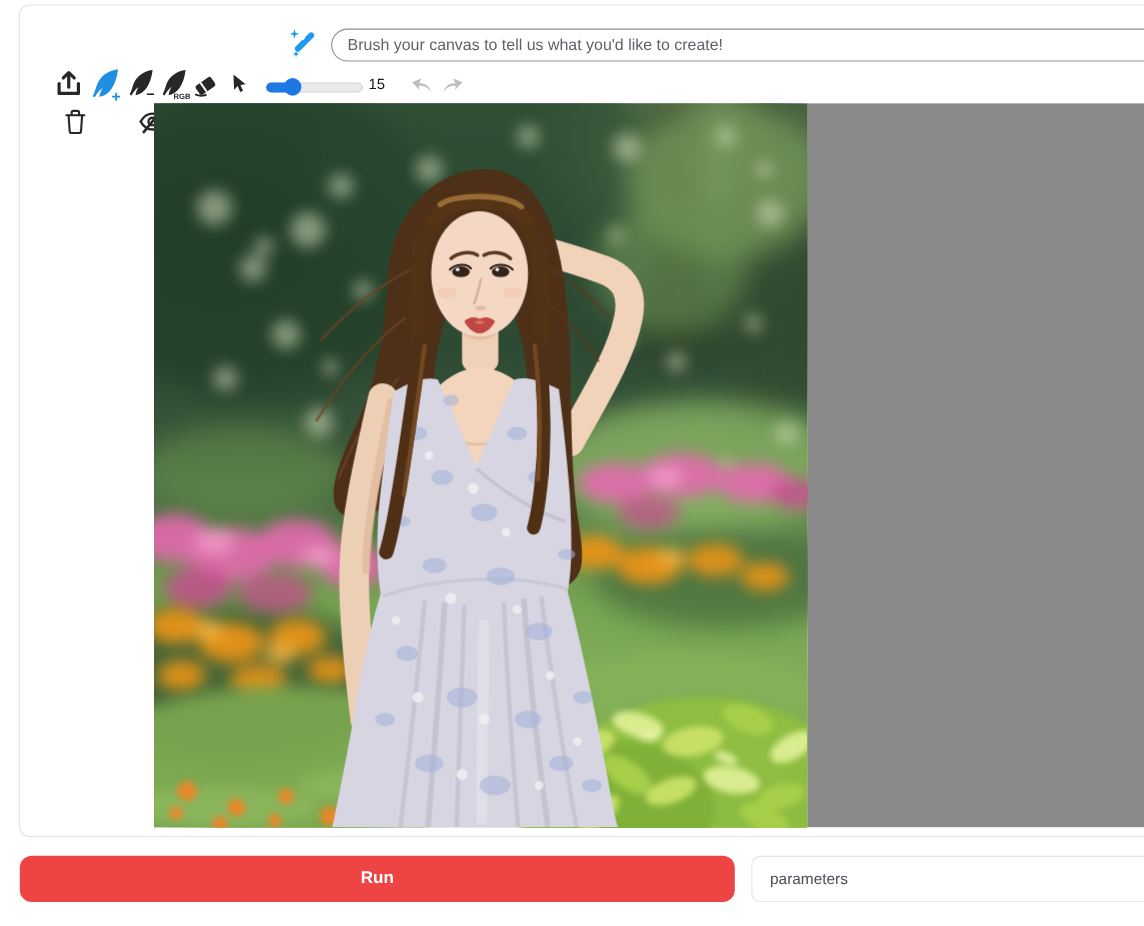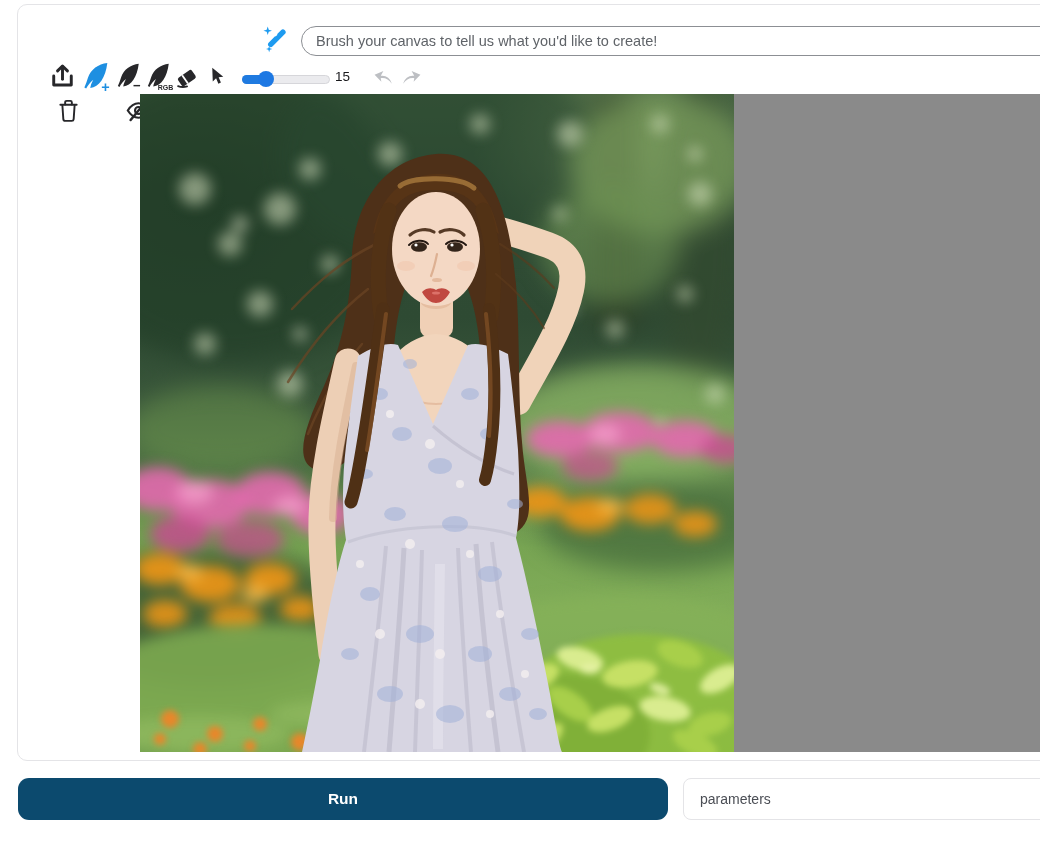--- a/index.html
+++ b/index.html
@@ -48,21 +48,21 @@
       radial-gradient(300px 140px at 82% 55%, rgba(150,195,105,.45), transparent 70%),
       linear-gradient(180deg,#3d5a3c 0%,#304c35 16%,#2e4a33 34%,#3a573b 48%,#4d7043 57%,
                       #67904c 63%,#78a553 69%,#80ac58 78%,#7aa553 90%,#72a04e 100%);
   }
   .photo svg { position:absolute; left:0; top:0; }
   .bA { filter: blur(12px); }
   .bB { filter: blur(7px); }
   .bC { filter: blur(3px); }
 
   
-  .run-btn { left:18px; top:778px; width:650px; height:42px; background:#0c4a6e; border:none;
+  .run-btn { left:18px; top:778px; width:650px; height:42px; background:#ef4444; border:none;
              border-radius:11px; color:#fff; font-weight:700; font-size:15.5px; cursor:pointer;
              font-family:"Liberation Sans",sans-serif; }
   .params { left:683px; top:778px; width:380px; height:42px; background:#fff;
             border:1px solid #e4e4e7; border-radius:8px; line-height:40px; padding-left:16px;
             font-size:14px; color:#4b4e55; cursor:pointer; }
   .icon-dark { color:#27272a; }
   .icon-blue { color:#1e8fe1; }
   .icon-gray { color:#bdbfc3; }
 </style>
 </head>

